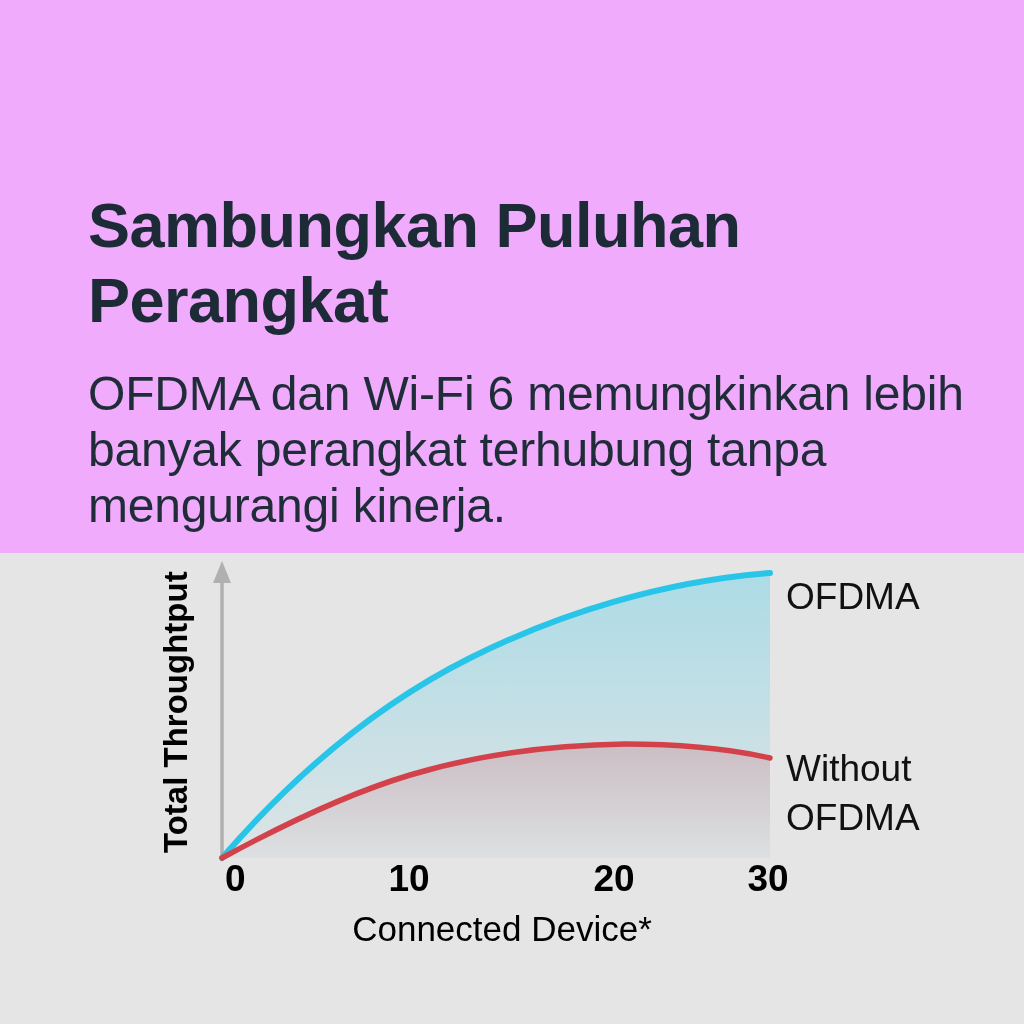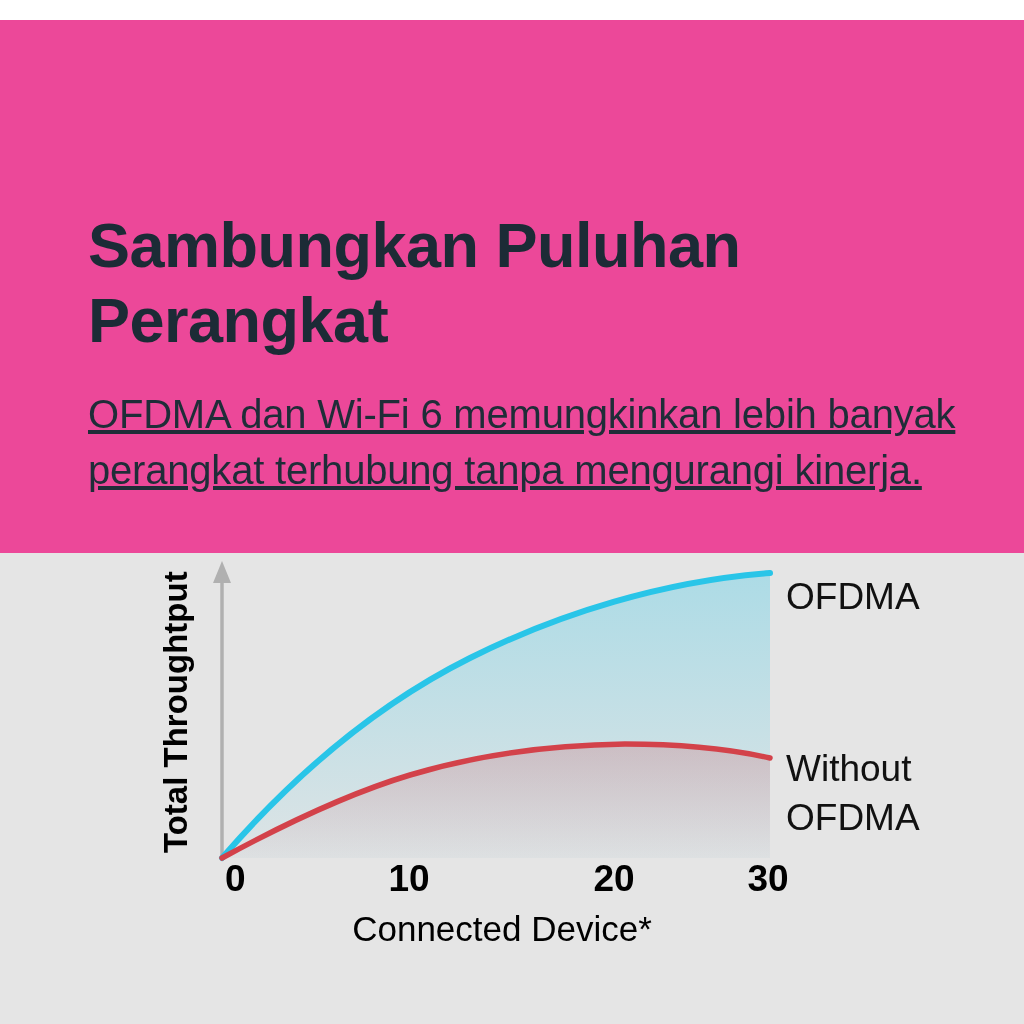--- a/index.html
+++ b/index.html
@@ -13,43 +13,41 @@
     position:relative;
     width:1024px; height:1024px;
     background:#ffffff;
   }
 
   
   #copy-block {
     position:absolute;
     left:0; top:0;
     width:1024px; height:553px;
-    background:#ec4899;
-    margin-top:20px;
+    background:#f0abfc;
   }
   #headline {
     position:absolute;
     left:88px; top:188px;
     width:840px;
     font-size:63px;
     line-height:75px;
     font-weight:700;
     letter-spacing:-0.5px;
     color:#1c2b36;
   }
   #subcopy {
     position:absolute;
     left:88px; top:366px;
     width:900px;
-    font-size:40px;
+    font-size:48px;
     line-height:56px;
     font-weight:400;
     letter-spacing:-0.2px;
     color:#1f2d38;
-    text-decoration:underline;
   }
 
   
   #chart-panel {
     position:absolute;
     left:0; top:553px;
     width:1024px; height:471px;
     background:#e5e5e5;
   }
   #chart-svg {

